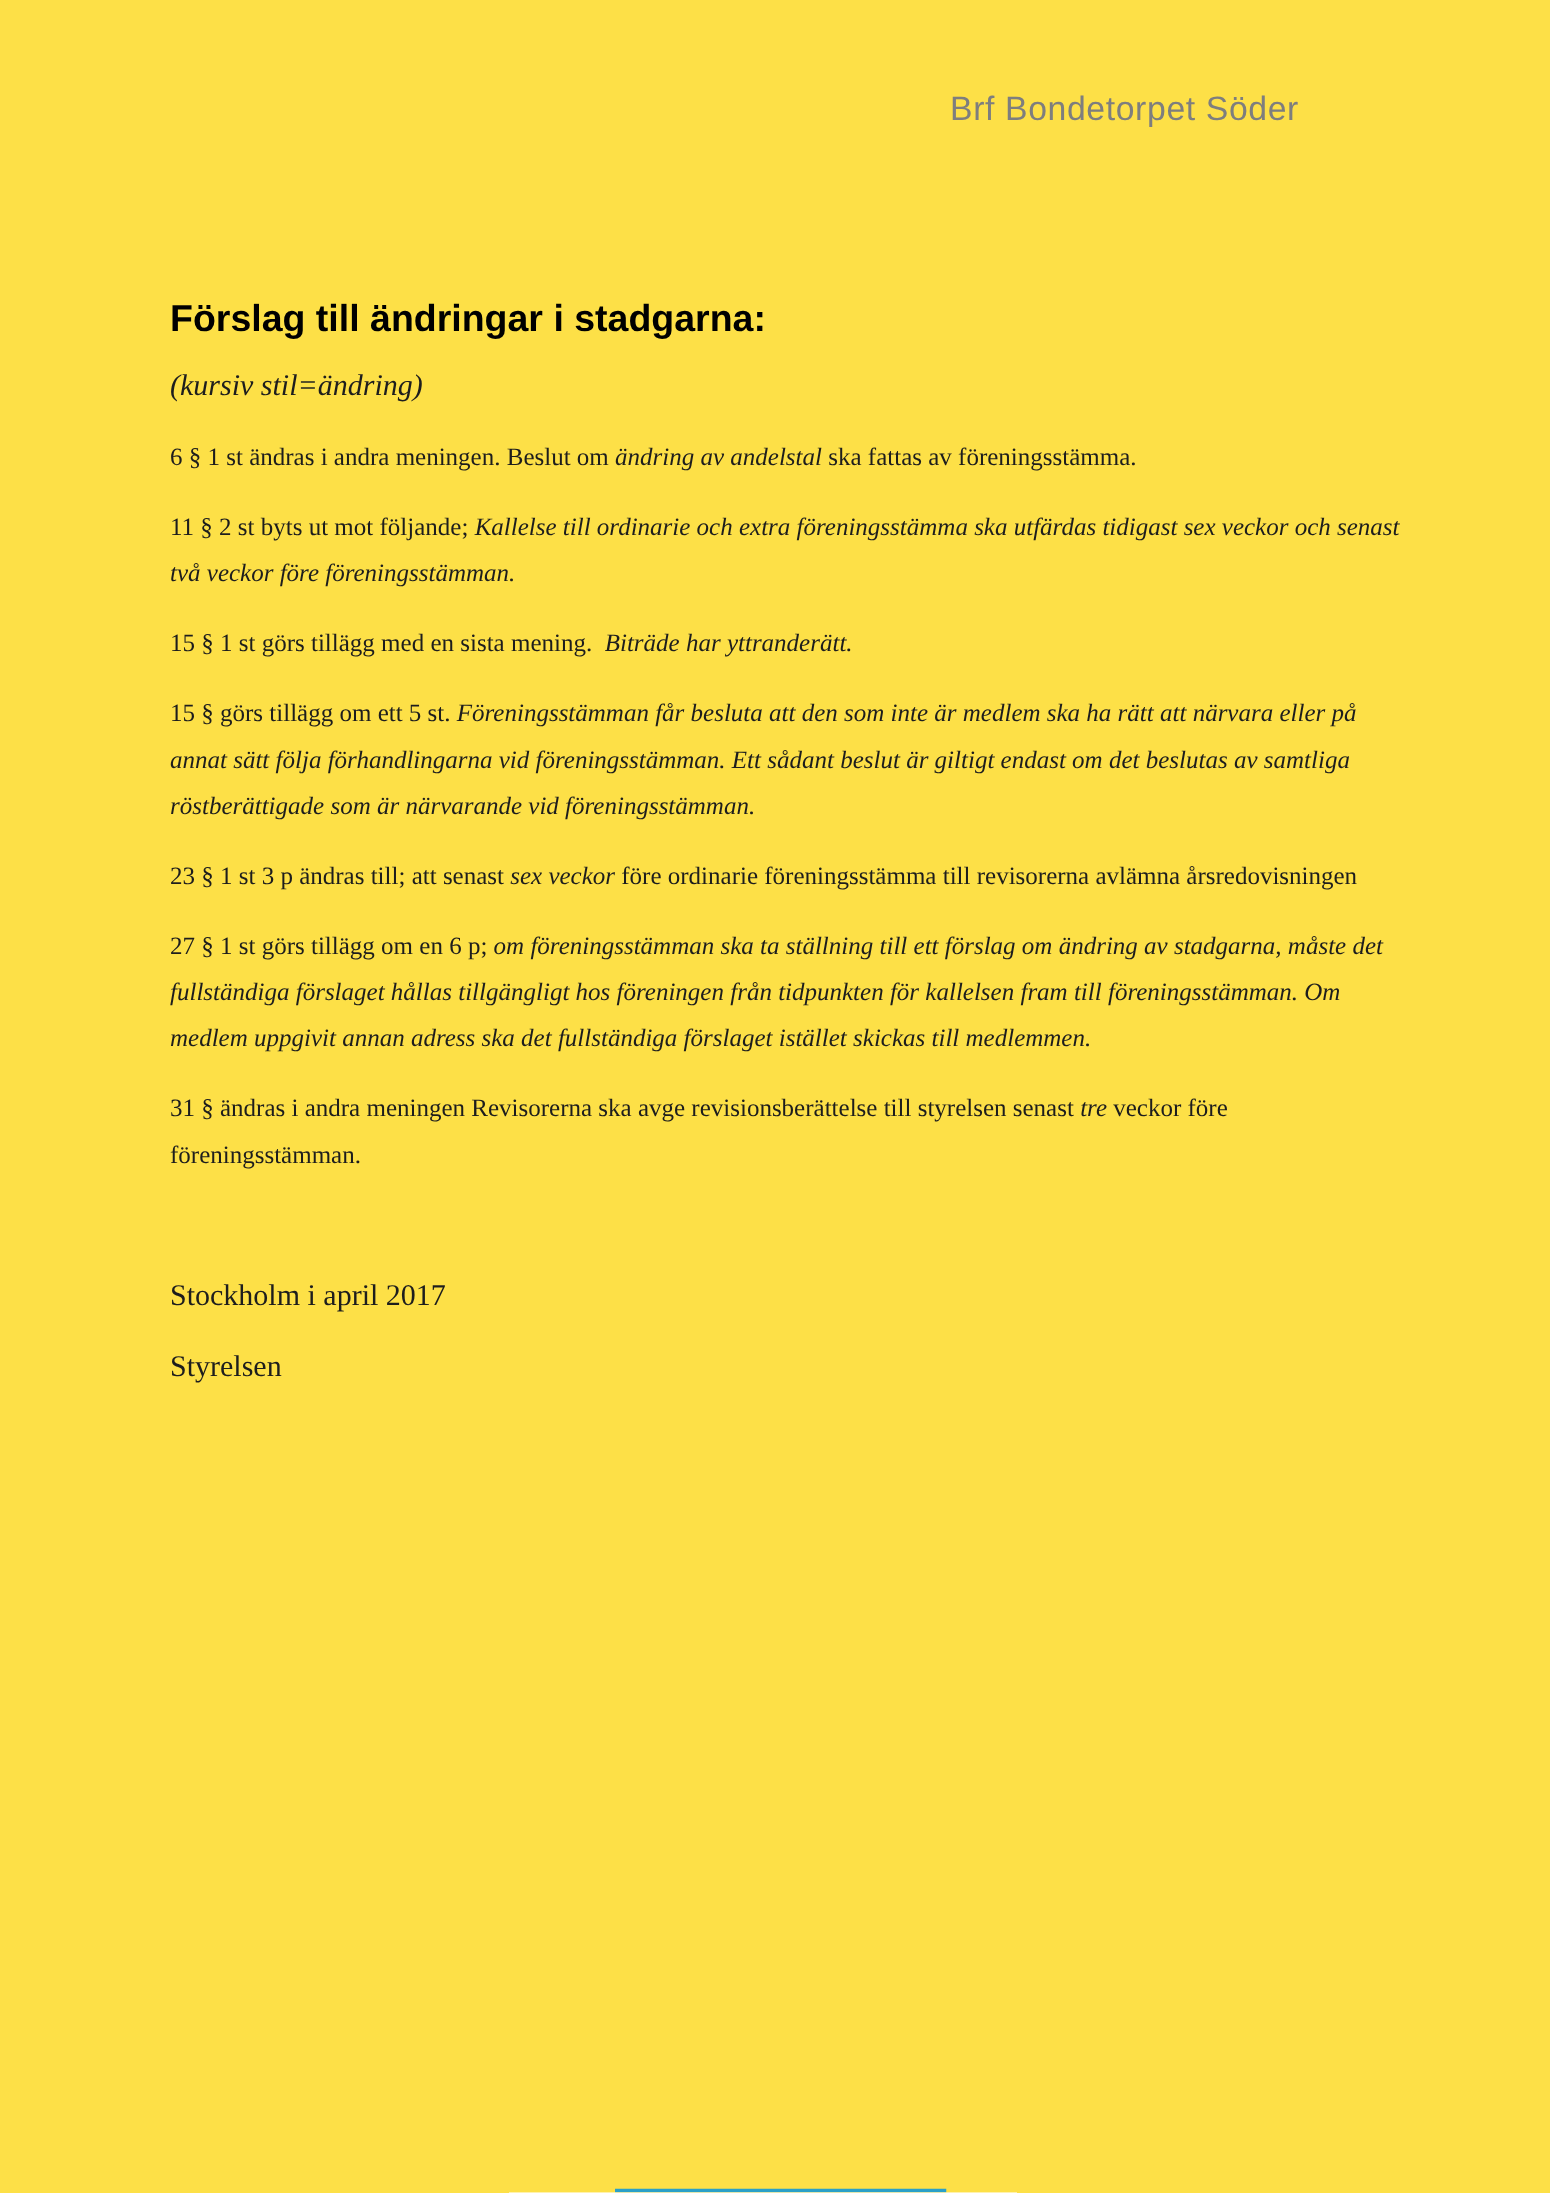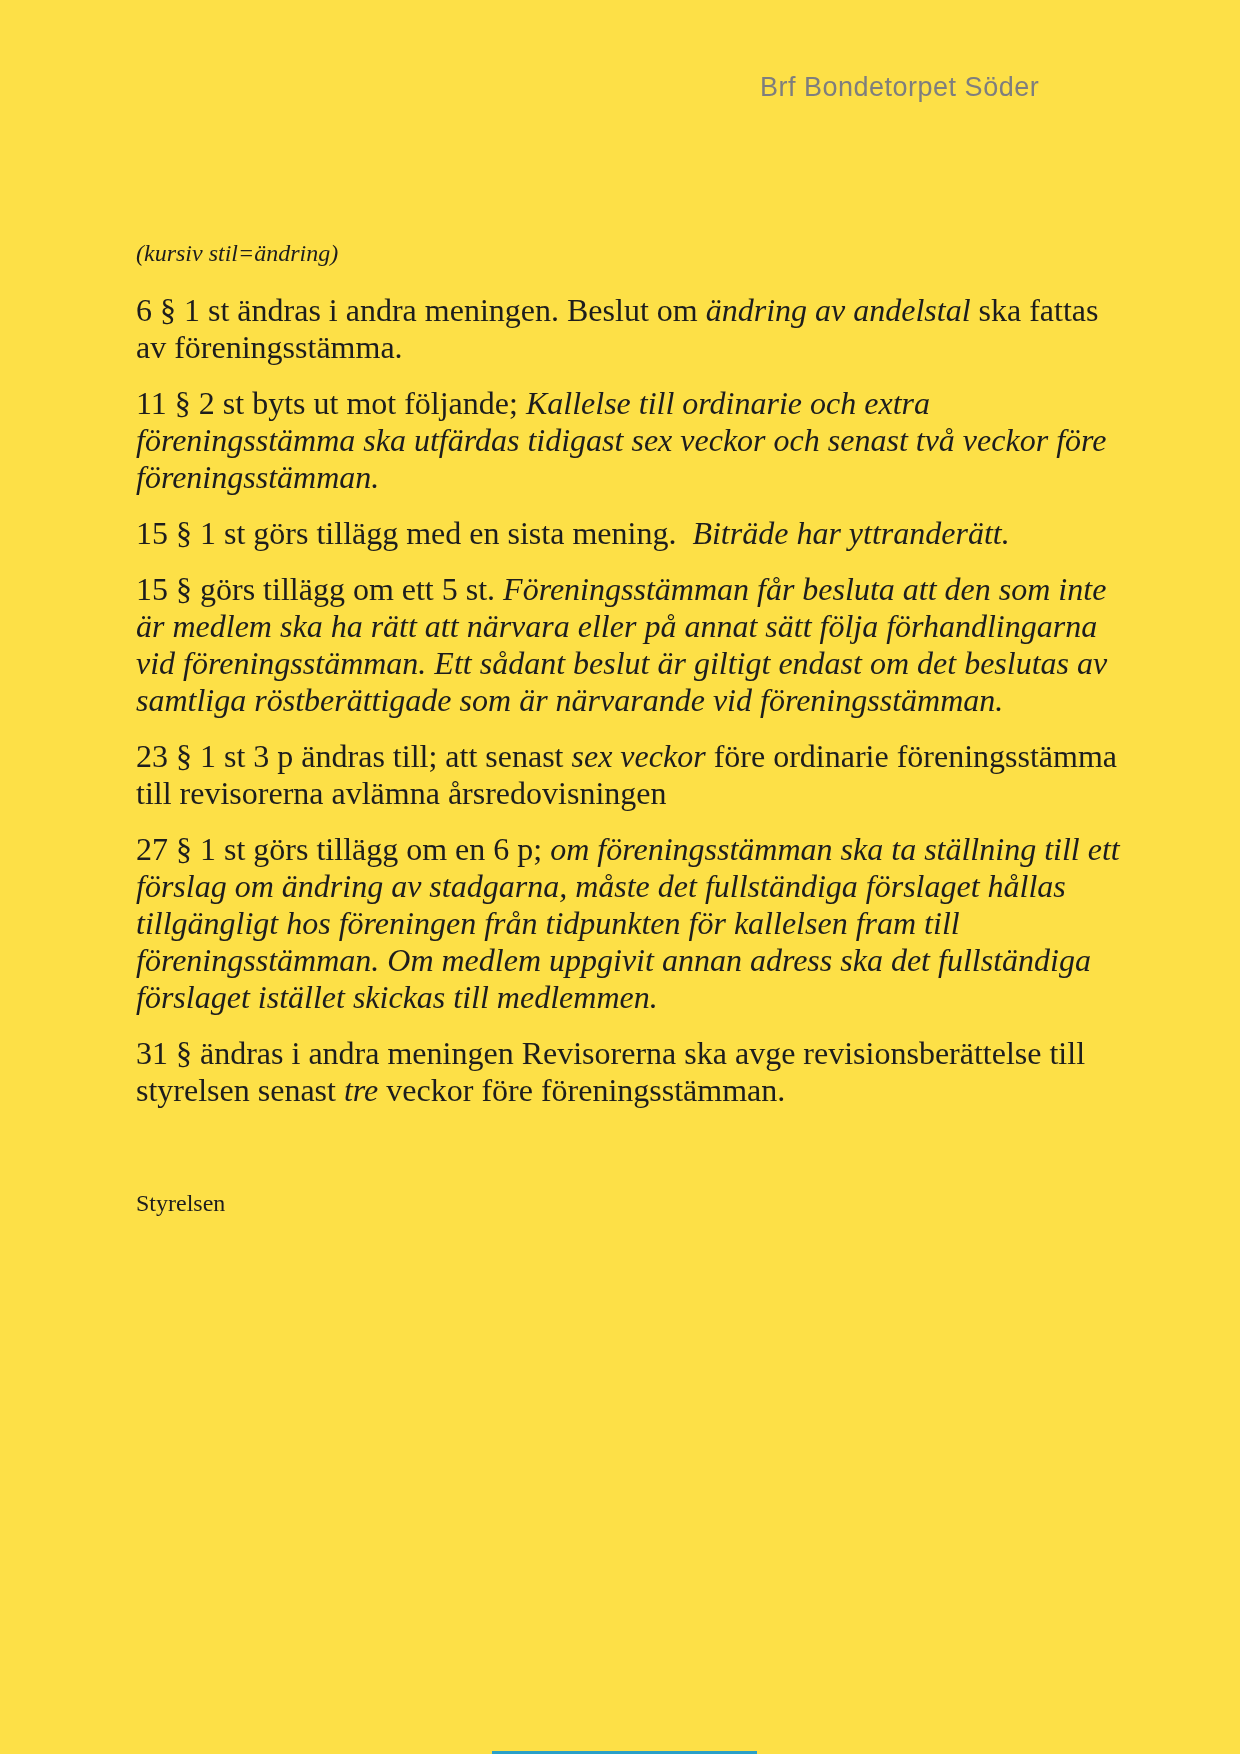--- a/index.html
+++ b/index.html
@@ -46,21 +46,21 @@
     margin:0 0 24px 0;
     font-family:"Liberation Serif", serif;
     font-weight:normal;
     font-style:italic;
     font-size:24px;
     line-height:30px;
     color:var(--body-color);
   }
   .para{
     margin:0 0 19px 0;
-    font-size:32px;
+    font-size:20px;
     line-height:37px;
     color:var(--body-color);
     white-space:pre-wrap;
   }
   .para .it{font-style:italic;}
   .para .rm{font-style:normal;}
   .closing{
     margin-top:76px;
   }
   .closing p{
@@ -80,34 +80,36 @@
 </style>
 </head>
 <body>
 
 <div class="page">
 
   <div class="doc-header">Brf Bondetorpet Söder</div>
 
   <div class="content">
 
+    <h1 class="doc-title">Förslag till ändringar i stadgarna:</h1>
 
     <p class="style-note">(kursiv stil=ändring)</p>
 
     <div>
         <p class="para"><span class="rm">6 § 1 st ändras i andra meningen. Beslut om </span><span class="it">ändring av andelstal</span><span class="rm"> ska fattas av föreningsstämma.</span></p>
         <p class="para"><span class="rm">11 § 2 st byts ut mot följande; </span><span class="it">Kallelse till ordinarie och extra föreningsstämma ska utfärdas tidigast sex veckor och senast två veckor före föreningsstämman.</span></p>
         <p class="para"><span class="rm">15 § 1 st görs tillägg med en sista mening.  </span><span class="it">Biträde har yttranderätt.</span></p>
         <p class="para"><span class="rm">15 § görs tillägg om ett 5 st. </span><span class="it">Föreningsstämman får besluta att den som inte är medlem ska ha rätt att närvara eller på annat sätt följa förhandlingarna vid föreningsstämman. Ett sådant beslut är giltigt endast om det beslutas av samtliga röstberättigade som är närvarande vid föreningsstämman.</span></p>
         <p class="para"><span class="rm">23 § 1 st 3 p ändras till; att senast </span><span class="it">sex veckor</span><span class="rm"> före ordinarie föreningsstämma till revisorerna avlämna årsredovisningen</span></p>
         <p class="para"><span class="rm">27 § 1 st görs tillägg om en 6 p; </span><span class="it">om föreningsstämman ska ta ställning till ett förslag om ändring av stadgarna, måste det fullständiga förslaget hållas tillgängligt hos föreningen från tidpunkten för kallelsen fram till föreningsstämman. Om medlem uppgivit annan adress ska det fullständiga förslaget istället skickas till medlemmen.</span></p>
         <p class="para"><span class="rm">31 § ändras i andra meningen Revisorerna ska avge revisionsberättelse till styrelsen senast </span><span class="it">tre</span><span class="rm"> veckor före föreningsstämman.</span></p>
       </div>
 
     <div class="closing">
+      <p>Stockholm i april 2017</p>
       <p>Styrelsen</p>
     </div>
 
   </div>
 
   <div class="bottom-accent"></div>
 
 </div>
 
 </body></html>

